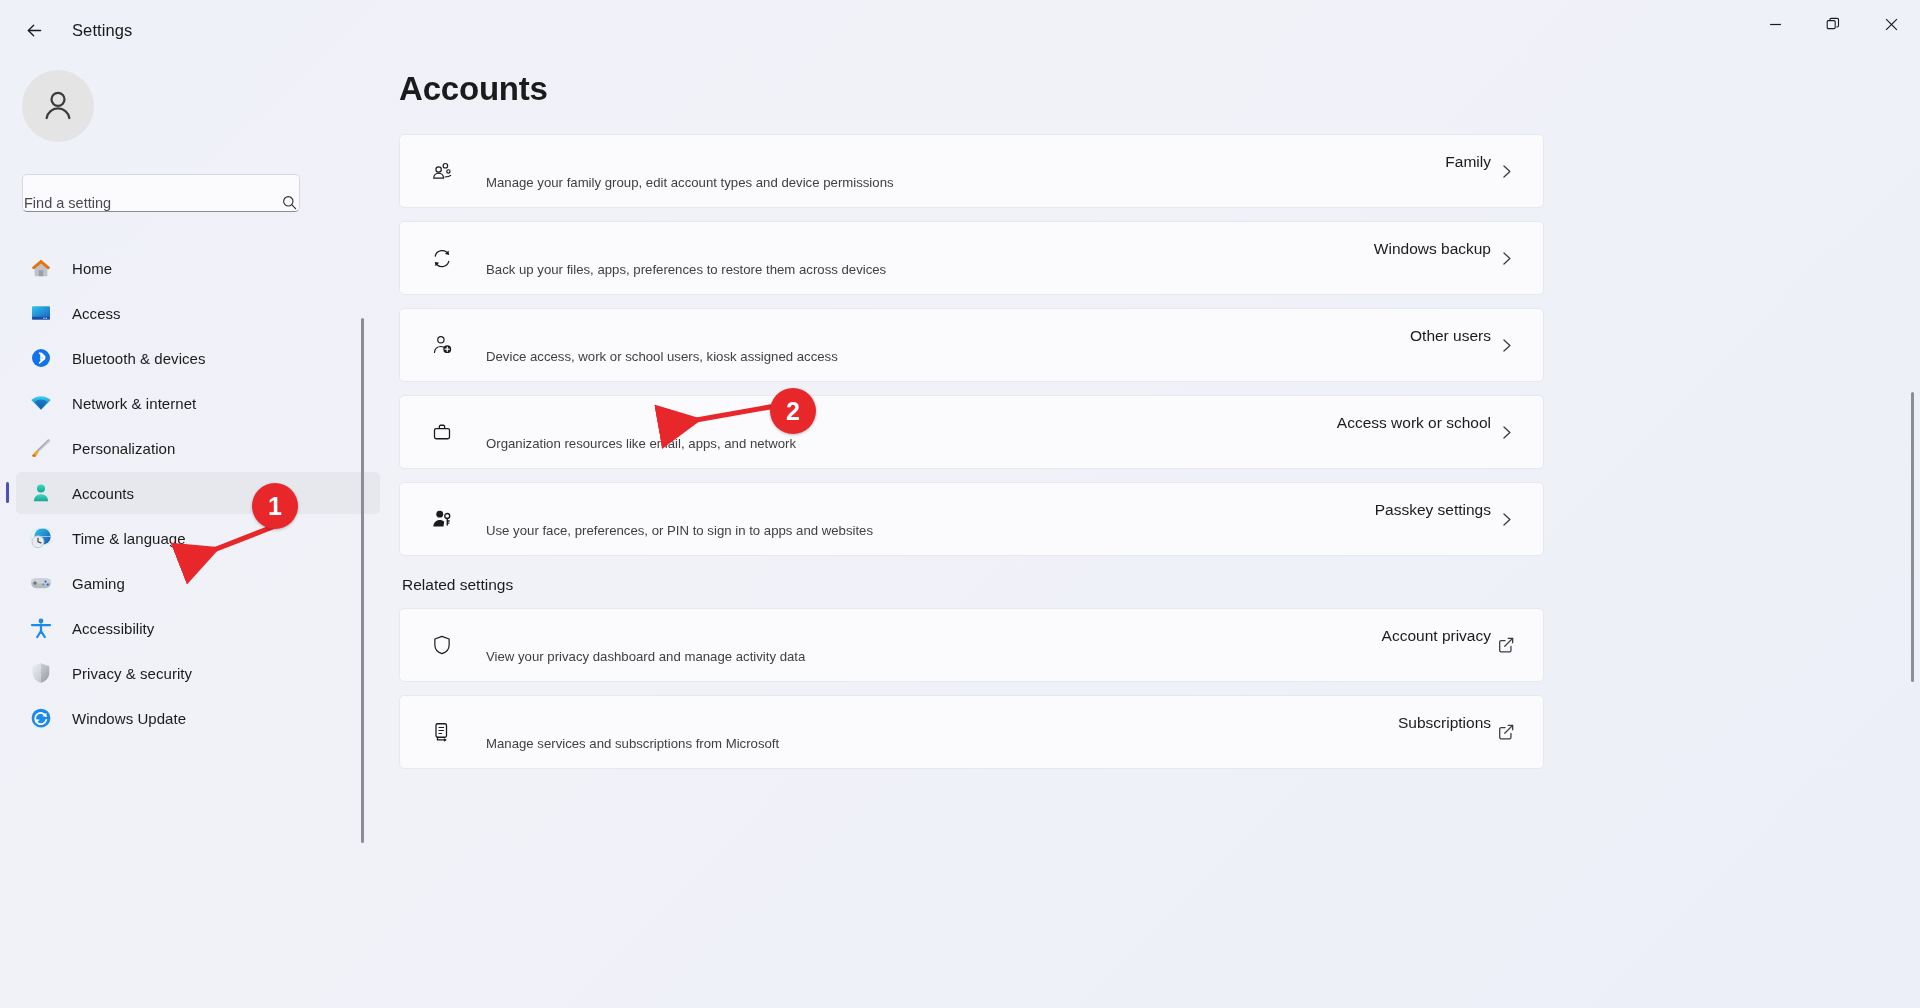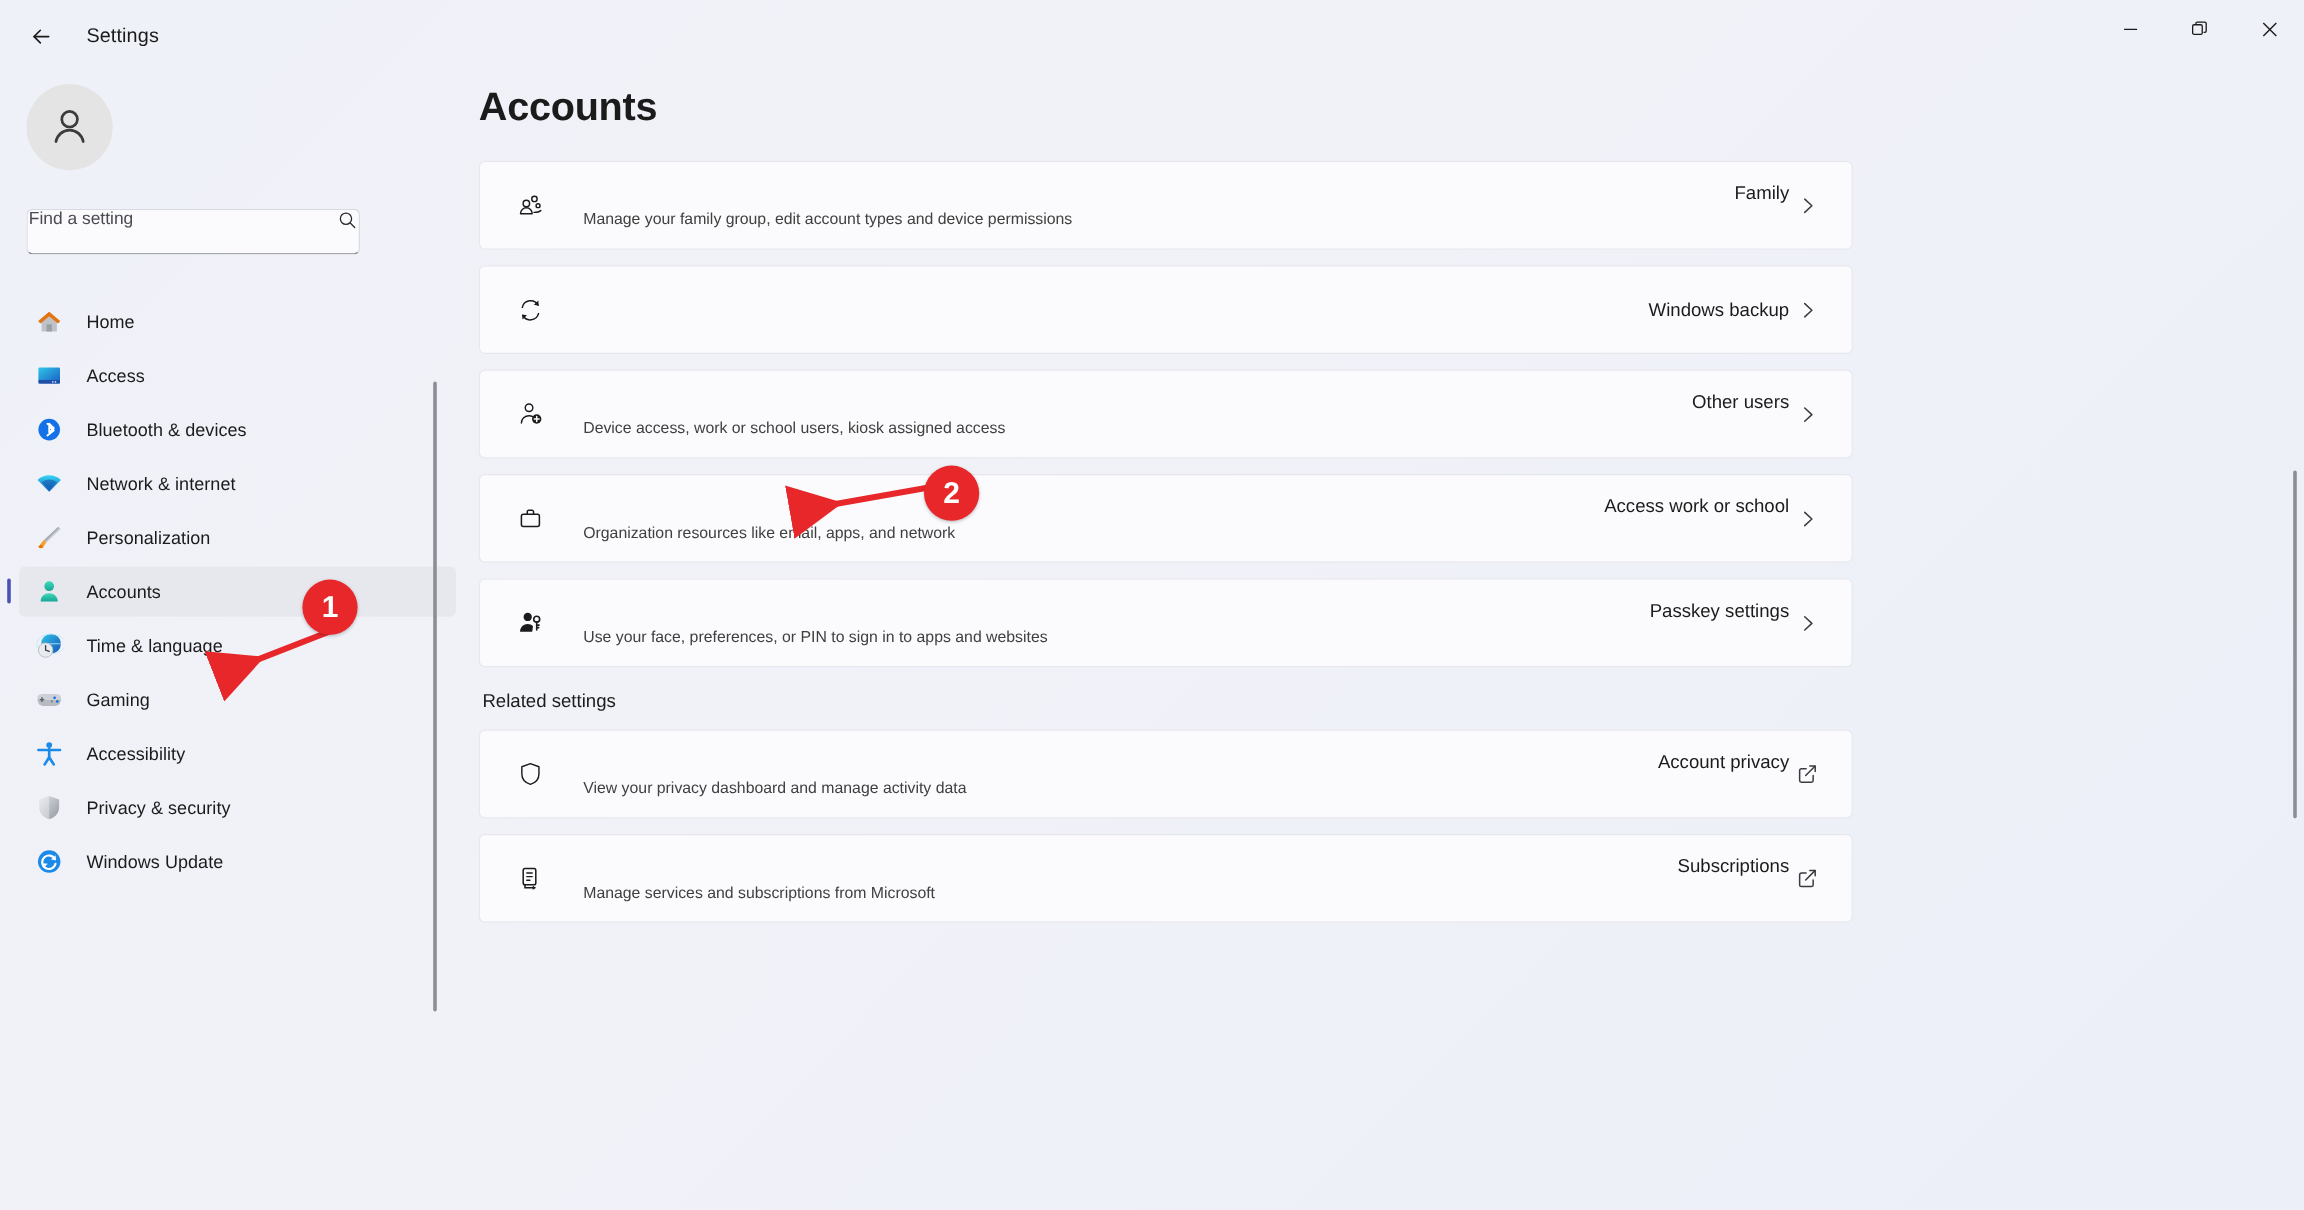--- a/index.html
+++ b/index.html
@@ -74,21 +74,21 @@
   }
   .search-wrap {
     position: absolute;
     left: 22px; top: 114px;
     width: 278px; height: 38px;
     background: #fbfbfd;
     border: 1px solid #d8dae3;
     border-bottom: 1.6px solid #8a8a95;
     border-radius: 5px;
     display: flex;
-    align-items: flex-start;
+    align-items: flex-end;
     padding: 0 1px;
   }
   .search-wrap input {
     flex: 1;
     border: none;
     outline: none;
     background: transparent;
     font-family: "Liberation Sans", sans-serif;
     font-size: 14.5px;
     color: #1b1b1b;
@@ -481,20 +481,21 @@
             <span class="card-icon">
               <svg width="24" height="24" viewBox="0 0 32 32">
                 <path d="M7 13.5 A9.5 9.5 0 0 1 24.5 11" fill="none" stroke="currentColor" stroke-width="1.7" stroke-linecap="round"></path>
                 <path d="M25 20.5 A9.5 9.5 0 0 1 7.5 22.5" fill="none" stroke="currentColor" stroke-width="1.7" stroke-linecap="round"></path>
                 <path d="M24.8 6 L25.2 11.6 L19.8 10.6 Z" fill="currentColor"></path>
                 <path d="M7.2 27 L6.8 21.4 L12.2 22.4 Z" fill="currentColor"></path>
               </svg>
             </span>
             <span class="card-text">
               <span class="card-title" style="display:block">Windows backup</span>
+              <span class="card-sub" style="display:block">Back up your files, apps, preferences to restore them across devices</span>
             </span>
             <span class="card-trail">
               <svg width="17" height="17" viewBox="0 0 20 20" fill="none" stroke="currentColor" stroke-width="1.5" stroke-linecap="round" stroke-linejoin="round">
                 <path d="M7 3.5 L14 10 L7 16.5"></path>
               </svg>
             </span>
           </div>
           <div class="card">
             <span class="card-icon">
               <svg width="24" height="24" viewBox="0 0 32 32">

